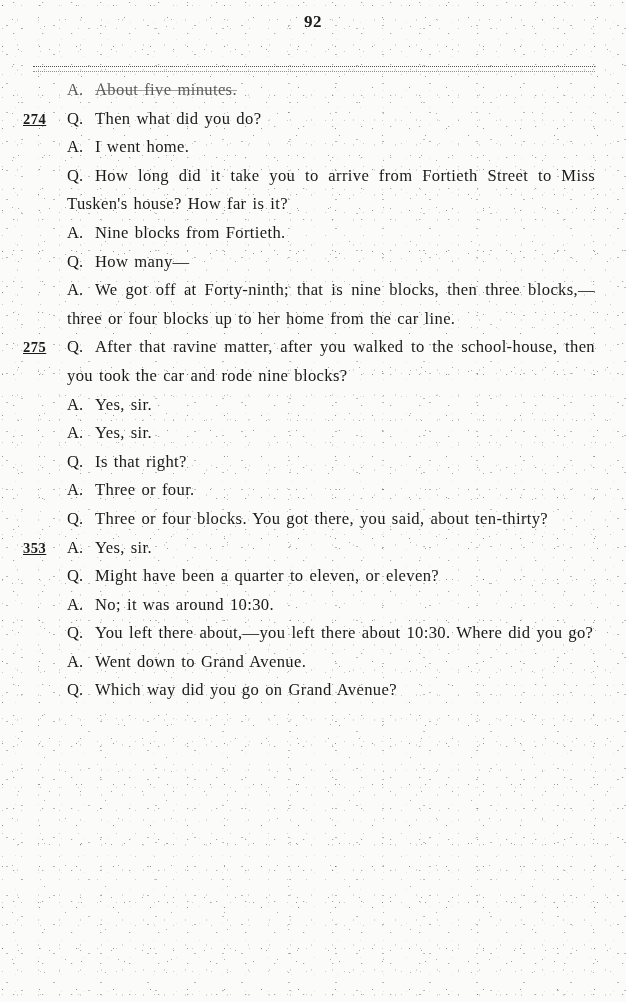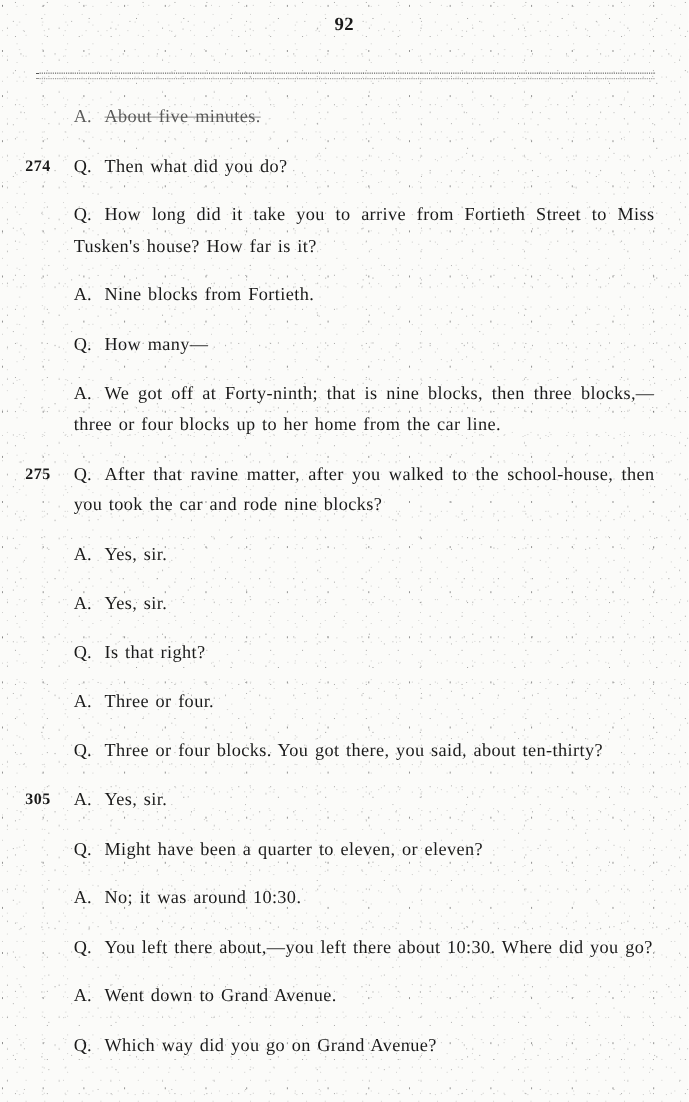--- a/index.html
+++ b/index.html
@@ -85,32 +85,33 @@
     left: 33px;
     width: 562px;
     height: 912px;
   }
 
   .para {
     position: relative;
     font-size: 16.6px;
     line-height: 28.6px;
     text-align: justify;
-    margin: 16px 0 0 0;
+    margin: 0 0 0 0;
     padding-left: 34px;
   }
   .para .lineno {
     position: absolute;
     left: -10px;
     top: 0;
     width: 34px;
     font-family: "Liberation Serif", serif;
     font-weight: bold;
     font-size: 14.5px;
     letter-spacing: .5px;
+    text-decoration: underline;
   }
   .para .spk {
     display: inline-block;
     width: 28px;
     font-weight: normal;
   }
   .para .txt {
     letter-spacing: .35px;
     word-spacing: 1.5px;
   }
@@ -134,31 +135,32 @@
 <div class="page">
 
   <div class="page-number">92</div>
 
   <div class="rule"></div>
   <div class="rule2"></div>
 
   <div class="body" id="transcript">
       <div class="para ink-light"><span class="lineno"></span><span class="spk">A.</span><span class="txt ink-strike">About five minutes.</span></div>
       <div class="para"><span class="lineno">274</span><span class="spk">Q.</span><span class="txt">Then what did you do?</span></div>
+      <div class="para"><span class="lineno"></span><span class="spk">A.</span><span class="txt">I went home.</span></div>
       <div class="para"><span class="lineno"></span><span class="spk">Q.</span><span class="txt">How long did it take you to arrive from Fortieth Street to Miss Tusken's house?  How far is it?</span></div>
       <div class="para"><span class="lineno"></span><span class="spk">A.</span><span class="txt">Nine blocks from Fortieth.</span></div>
       <div class="para"><span class="lineno"></span><span class="spk">Q.</span><span class="txt">How many—</span></div>
       <div class="para"><span class="lineno"></span><span class="spk">A.</span><span class="txt">We got off at Forty-ninth; that is nine blocks, then three blocks,—three or four blocks up to her home from the car line.</span></div>
       <div class="para"><span class="lineno">275</span><span class="spk">Q.</span><span class="txt">After that ravine matter, after you walked to the school-house, then you took the car and rode nine blocks?</span></div>
       <div class="para"><span class="lineno"></span><span class="spk">A.</span><span class="txt">Yes, sir.</span></div>
       <div class="para"><span class="lineno"></span><span class="spk">A.</span><span class="txt">Yes, sir.</span></div>
       <div class="para"><span class="lineno"></span><span class="spk">Q.</span><span class="txt">Is that right?</span></div>
       <div class="para"><span class="lineno"></span><span class="spk">A.</span><span class="txt">Three or four.</span></div>
       <div class="para"><span class="lineno"></span><span class="spk">Q.</span><span class="txt">Three or four blocks.  You got there, you said, about ten-thirty?</span></div>
-      <div class="para"><span class="lineno">305</span><span class="spk">A.</span><span class="txt">Yes, sir.</span></div>
+      <div class="para"><span class="lineno">353</span><span class="spk">A.</span><span class="txt">Yes, sir.</span></div>
       <div class="para"><span class="lineno"></span><span class="spk">Q.</span><span class="txt">Might have been a quarter to eleven, or eleven?</span></div>
       <div class="para"><span class="lineno"></span><span class="spk">A.</span><span class="txt">No; it was around 10:30.</span></div>
       <div class="para"><span class="lineno"></span><span class="spk">Q.</span><span class="txt">You left there about,—you left there about 10:30.  Where did you go?</span></div>
       <div class="para"><span class="lineno"></span><span class="spk">A.</span><span class="txt">Went down to Grand Avenue.</span></div>
       <div class="para"><span class="lineno"></span><span class="spk">Q.</span><span class="txt">Which way did you go on Grand Avenue?</span></div>
     </div>
 
 </div>
 
 </body></html>

